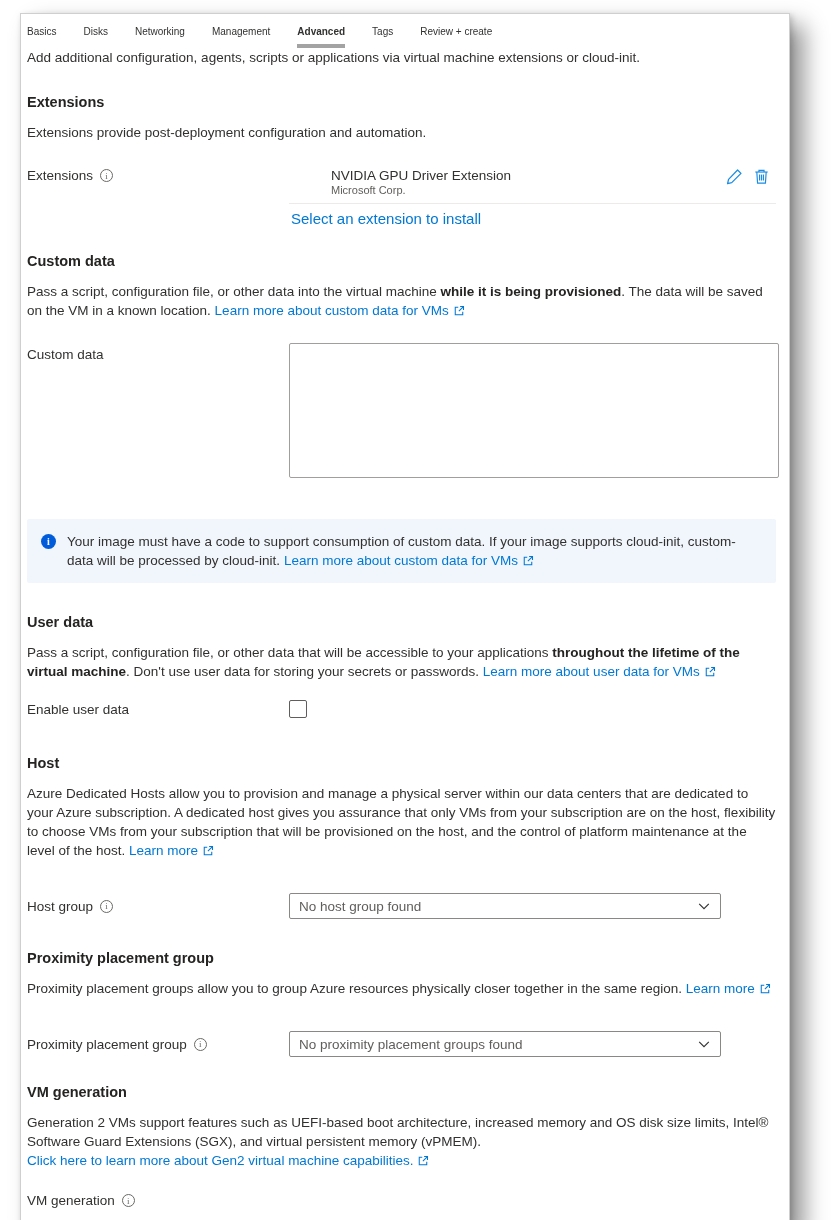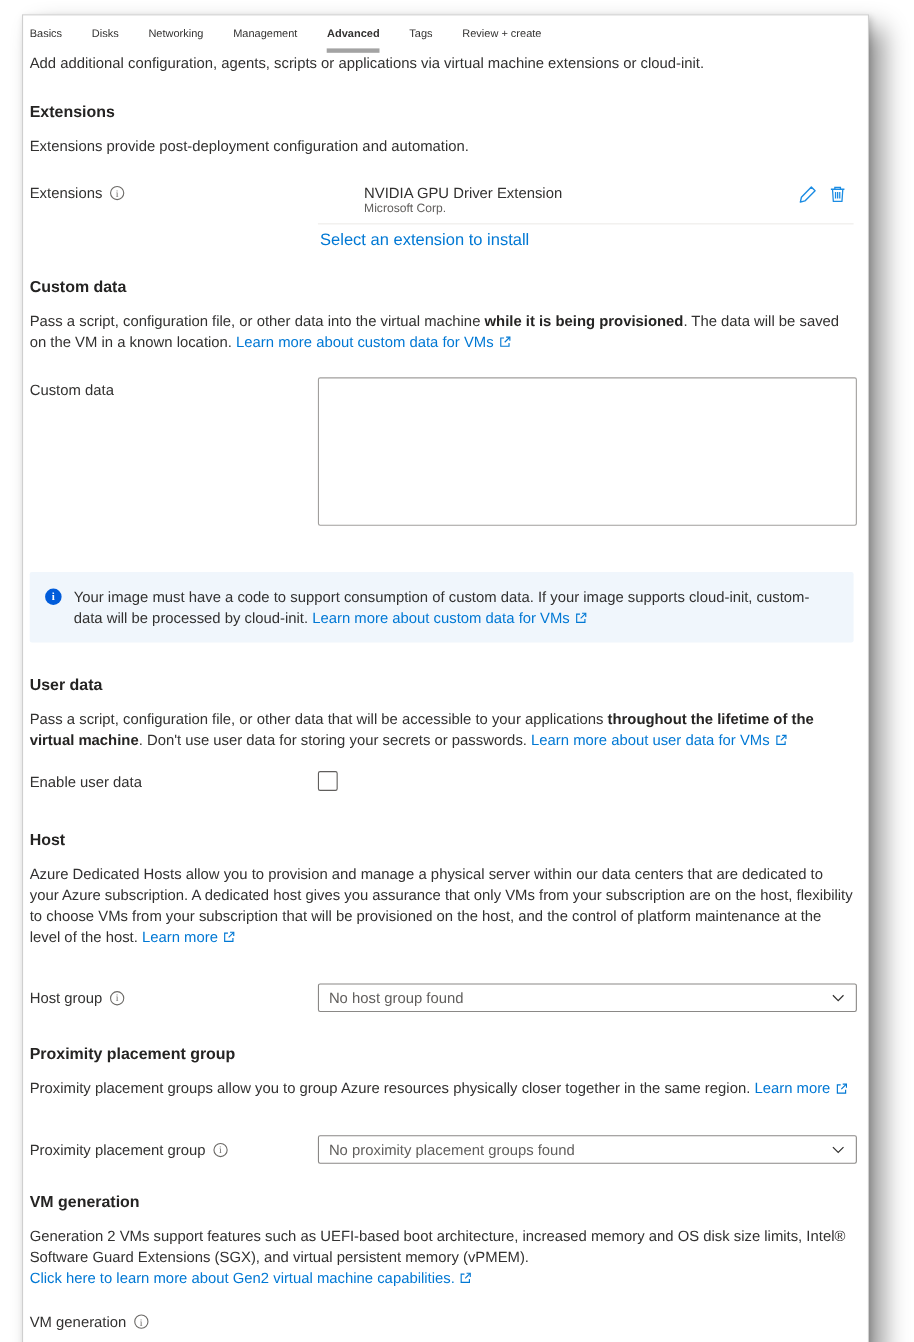--- a/index.html
+++ b/index.html
@@ -57,21 +57,21 @@
     font-size:10px; font-weight:bold; font-family:"Liberation Serif",serif; margin-top:2px; }
   .info-filled::after { content:"i"; }
   .info-box .txt { font-size:13.5px; line-height:19px; }
 
   
   .check-row { margin-top:19px; align-items:center; }
   .checkbox { width:18px; height:18px; border:1px solid #605e5c; border-radius:2px; background:#fff; cursor:pointer; }
 
   
   .dd-row { margin-top:33px; align-items:center; }
-  .dropdown { width:490px; height:26px; border:1px solid #8a8886; border-radius:2px; background:#fff;
+  .dropdown { width:432px; height:26px; border:1px solid #8a8886; border-radius:2px; background:#fff;
     display:flex; align-items:center; justify-content:space-between; padding:0 9px; cursor:pointer; }
   .dd-value { font-size:13.5px; color:#605e5c; }
 
   
   .radio-col { display:flex; flex-direction:column; gap:6px; }
   .radio-row { display:flex; align-items:center; gap:9px; cursor:pointer; font-size:13.5px; }
   .radio { width:18px; height:18px; border:1px solid #605e5c; border-radius:50%; background:#fff;
     display:inline-flex; align-items:center; justify-content:center; flex-shrink:0; }
   .radio.selected { border:1px solid #0078d4; }
   .radio.selected::after { content:""; width:9px; height:9px; border-radius:50%; background:#0f7fd9; }

